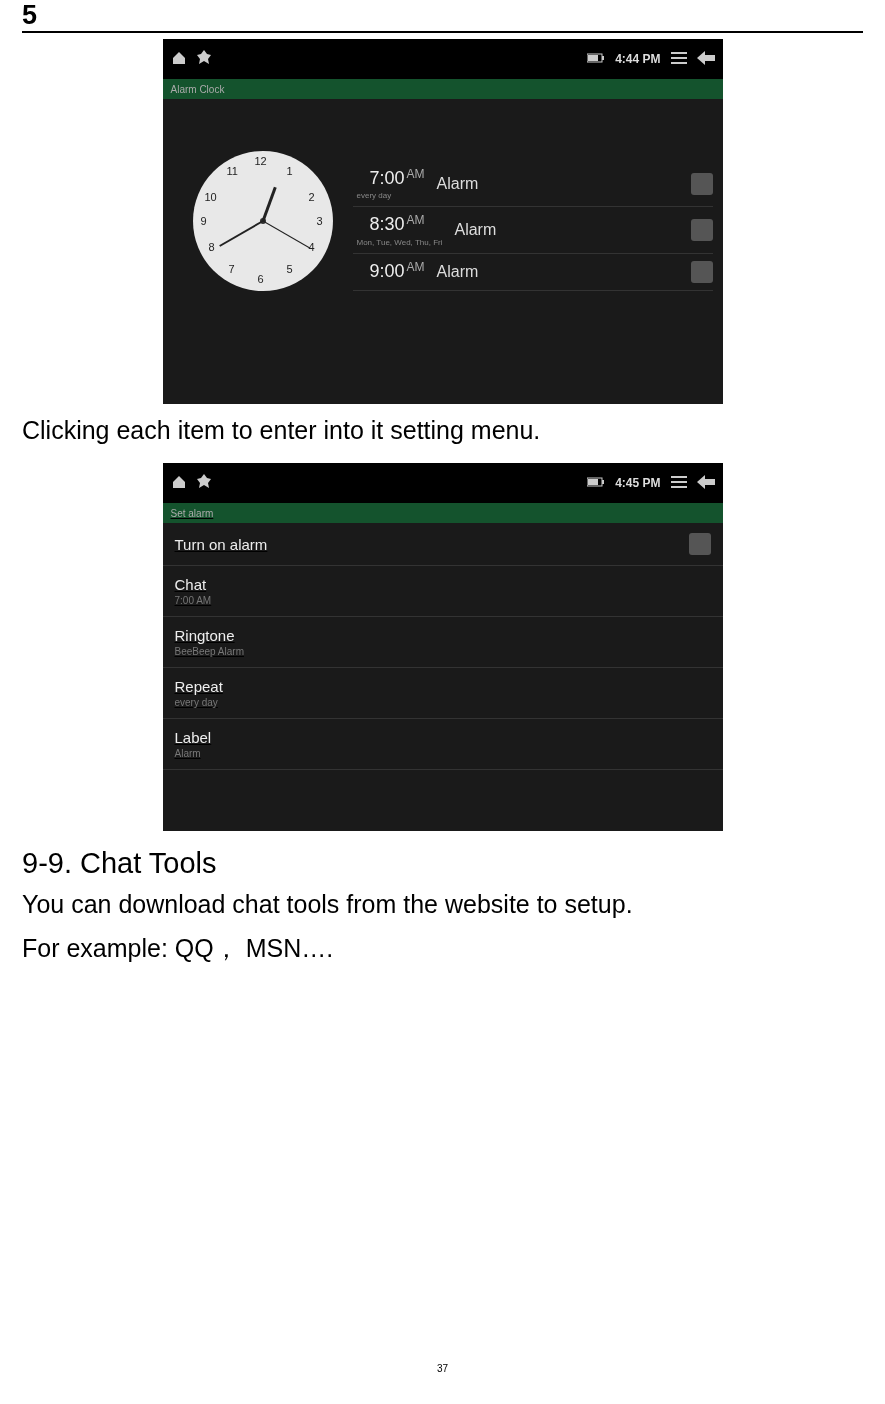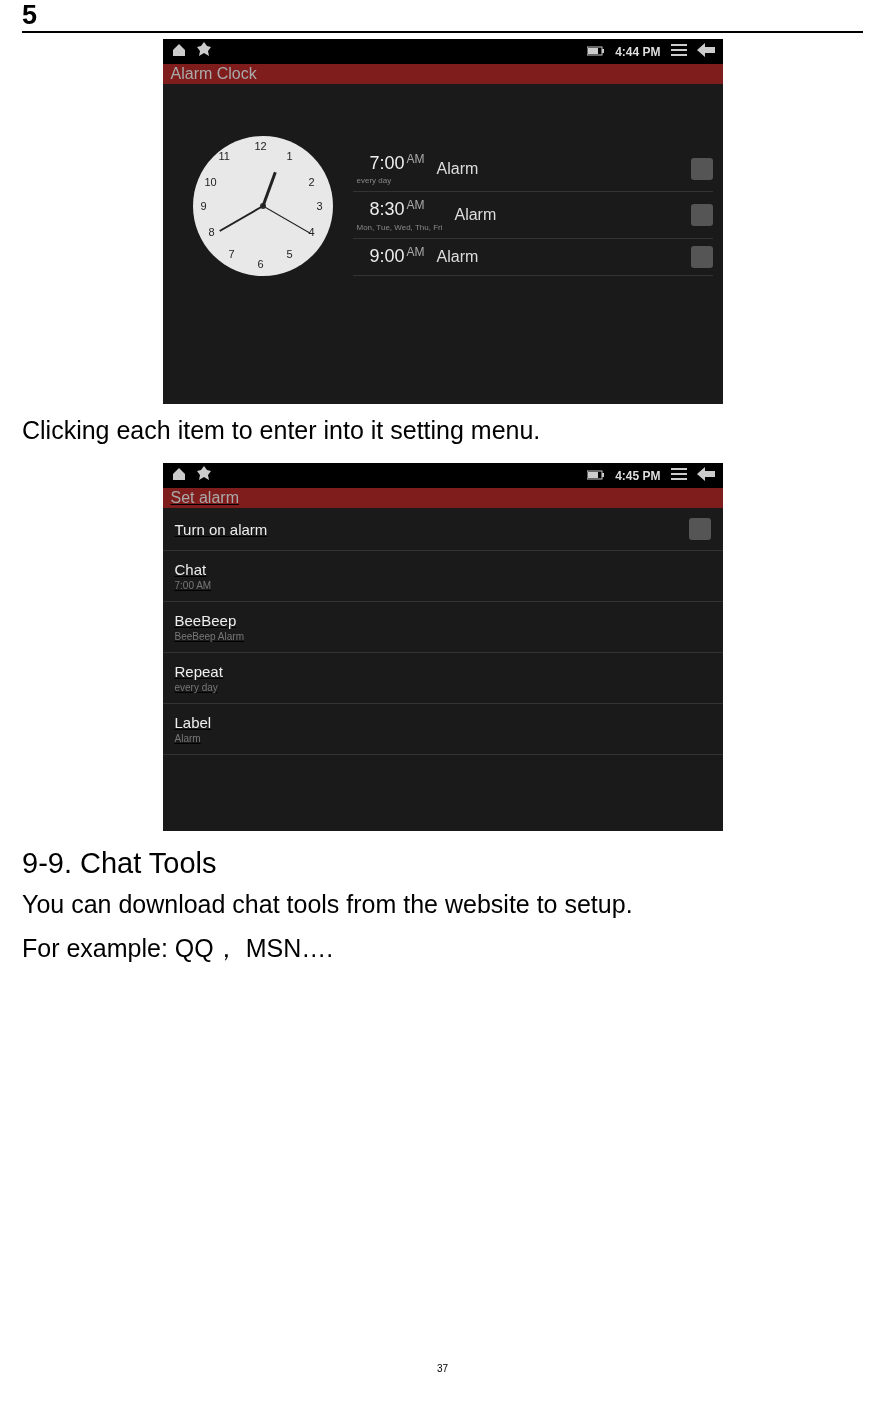--- a/index.html
+++ b/index.html
@@ -23,36 +23,36 @@
     .screenshot {
       display: block;
       margin: 0 auto 8px auto;
       width: 560px;
       height: 365px;
       background: #1a1a1a;
       position: relative;
       overflow: hidden;
     }
     .status-bar {
-      height: 25px;
+      height: 40px;
       background: #000;
       display: flex;
       align-items: center;
       padding: 1px 8px;
       color: #ddd;
       font-size: 12px;
       position: relative;
     }
     .status-icons-left { display: flex; gap: 10px; }
     .status-right { position: absolute; right: 8px; display: flex; align-items: center; gap: 10px; }
     .screen-title-bar {
       height: 20px;
-      background: #7f1d1d;
+      background: #14532d;
       color: #aaa;
-      font-size: 16px;
+      font-size: 10px;
       display: flex;
       align-items: center;
       padding-left: 8px;
     }
     .alarm-content {
       display: flex;
       align-items: flex-end;
       padding-top: 52px;
     }
     .clock-face {
@@ -186,21 +186,21 @@
       <span class="clock-num" style="top:14px;left:94px">1</span>
       <span class="clock-num" style="top:40px;left:116px">2</span>
       <span class="clock-num" style="top:64px;left:124px">3</span>
       <span class="clock-num" style="top:90px;left:116px">4</span>
       <span class="clock-num" style="top:112px;left:94px">5</span>
       <span class="clock-num" style="top:122px;left:65px">6</span>
       <span class="clock-num" style="top:112px;left:36px">7</span>
       <span class="clock-num" style="top:90px;left:16px">8</span>
       <span class="clock-num" style="top:64px;left:8px">9</span>
       <span class="clock-num" style="top:40px;left:12px">10</span>
-      <span class="clock-num" style="top:14px;left:26px">11</span>
+      <span class="clock-num" style="top:14px;left:34px">11</span>
       <div style="position:absolute;top:50%;left:50%;width:3px;height:36px;background:#222;transform-origin:top center;transform:translate(-50%,0) rotate(200deg);"></div>
       <div style="position:absolute;top:50%;left:50%;width:2px;height:50px;background:#222;transform-origin:top center;transform:translate(-50%,0) rotate(60deg);"></div>
       <div style="position:absolute;top:50%;left:50%;width:1px;height:55px;background:#222;transform-origin:top center;transform:translate(-50%,0) rotate(300deg);"></div>
     </div>
     <div class="alarm-list">
       <div class="alarm-row">
         <div>
           <div class="alarm-time-block"><span class="alarm-time">7:00</span><span class="alarm-ampm">AM</span></div>
           <div class="alarm-sub">every day</div>
         </div>
@@ -275,21 +275,21 @@
       <div class="checkbox"></div>
     </div>
     <div class="setting-row">
       <div>
         <div class="setting-main">Chat</div>
         <div class="setting-sub">7:00 AM</div>
       </div>
     </div>
     <div class="setting-row">
       <div>
-        <div class="setting-main">BeeBeep</div>
+        <div class="setting-main">Ringtone</div>
         <div class="setting-sub">BeeBeep Alarm</div>
       </div>
     </div>
     <div class="setting-row">
       <div>
         <div class="setting-main">Repeat</div>
         <div class="setting-sub">every day</div>
       </div>
     </div>
     <div class="setting-row">

